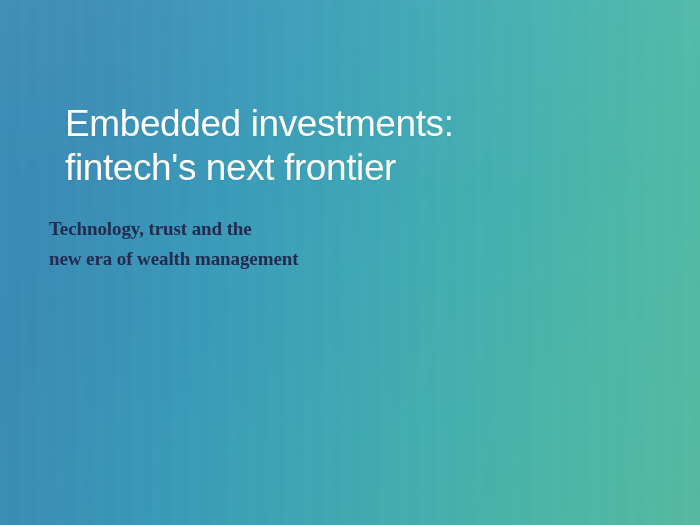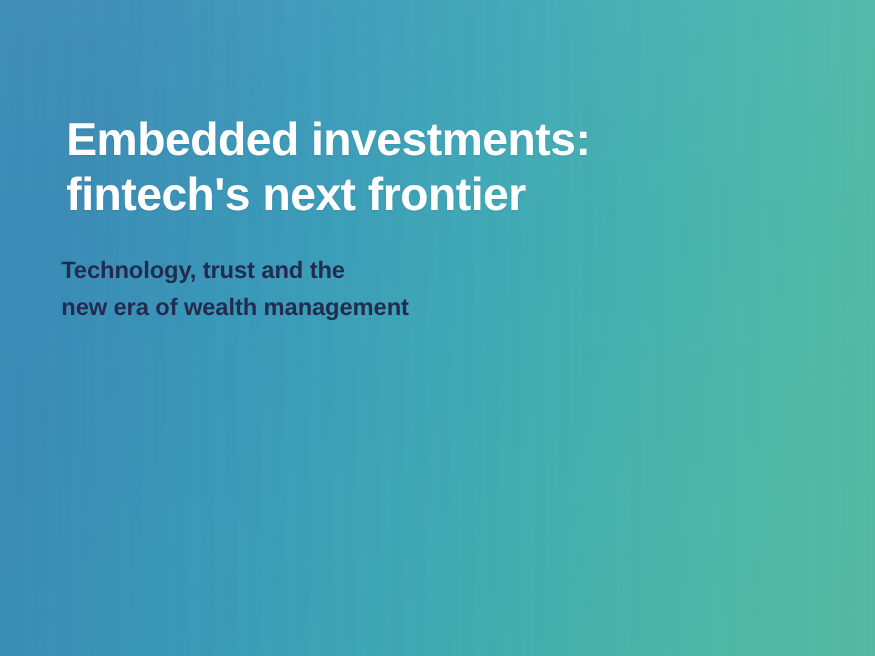--- a/index.html
+++ b/index.html
@@ -59,36 +59,36 @@
   }
 
   .text-block {
     position: absolute;
     left: 49px;
     top: 86px;
     z-index: 3;
   }
 
   .cover-title {
-    margin: 4px;
+    margin: 16px;
     color: #ffffff;
     font-family: "Liberation Sans", sans-serif;
-    font-weight: bold;
+    font-weight: normal;
     font-size: 37px;
     line-height: 44px;
     letter-spacing: -0.4px;
     white-space: pre-line;
     text-shadow: 0 1px 2px rgba(0,0,0,0.07);
   }
 
   .cover-subtitle {
     margin: 0;
     margin-top: 24px;
     color: #232b4e;
-    font-family: Liberation Sans, sans-serif;
+    font-family: Liberation Serif, serif;
     font-weight: bold;
     font-size: 19px;
     line-height: 30px;
     letter-spacing: -0.1px;
     white-space: pre-line;
   }
 </style>
 </head>
 <body>
 

